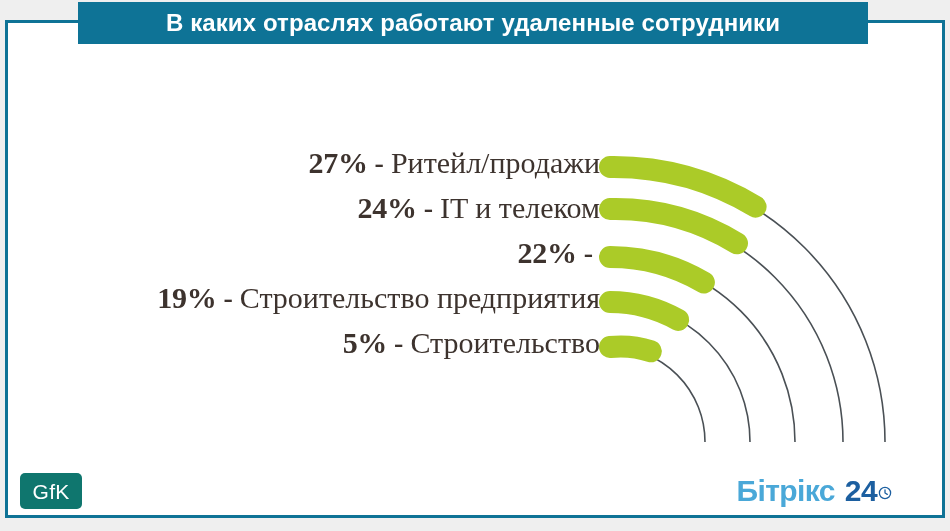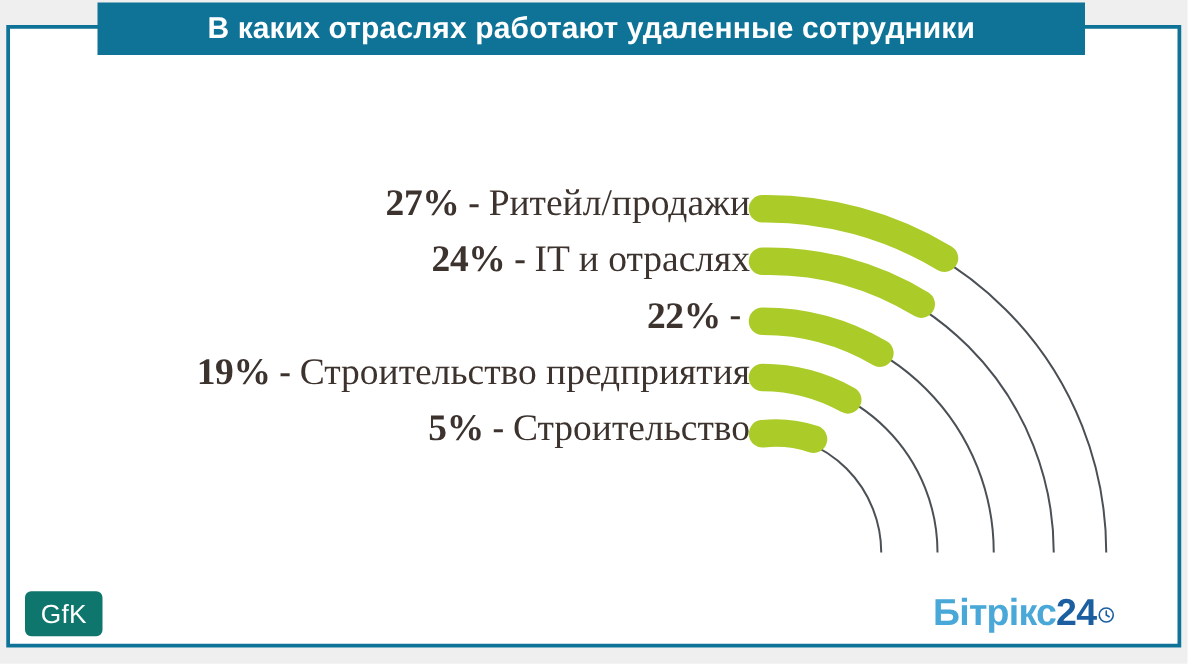--- a/index.html
+++ b/index.html
@@ -116,20 +116,21 @@
     font-weight:bold;
     color:#4aa8d8;
     letter-spacing:-0.6px;
   }
   .bitrix .b-num{
     font-family:"Liberation Sans", sans-serif;
     font-size:30px;
     font-weight:bold;
     color:#1c5fa0;
     letter-spacing:-0.6px;
+    margin-left:10px;
   }
   .bitrix .b-clock{
     margin-left:1px;
     margin-bottom:3px;
     display:inline-block;
   }
 </style>
 </head>
 <body>
 
@@ -164,21 +165,21 @@
 
     <div class="label-row">
       <span class="pct">27%</span>
       <span class="dash">-</span>
       <span class="name">Ритейл/продажи</span>
     </div>
 
     <div class="label-row">
       <span class="pct">24%</span>
       <span class="dash">-</span>
-      <span class="name">IT и отраслях</span>
+      <span class="name">IT и телеком</span>
     </div>
 
     <div class="label-row">
       <span class="pct">22%</span>
       <span class="dash">-</span>
     </div>
 
     <div class="label-row">
       <span class="pct">19%</span>
       <span class="dash">-</span>

